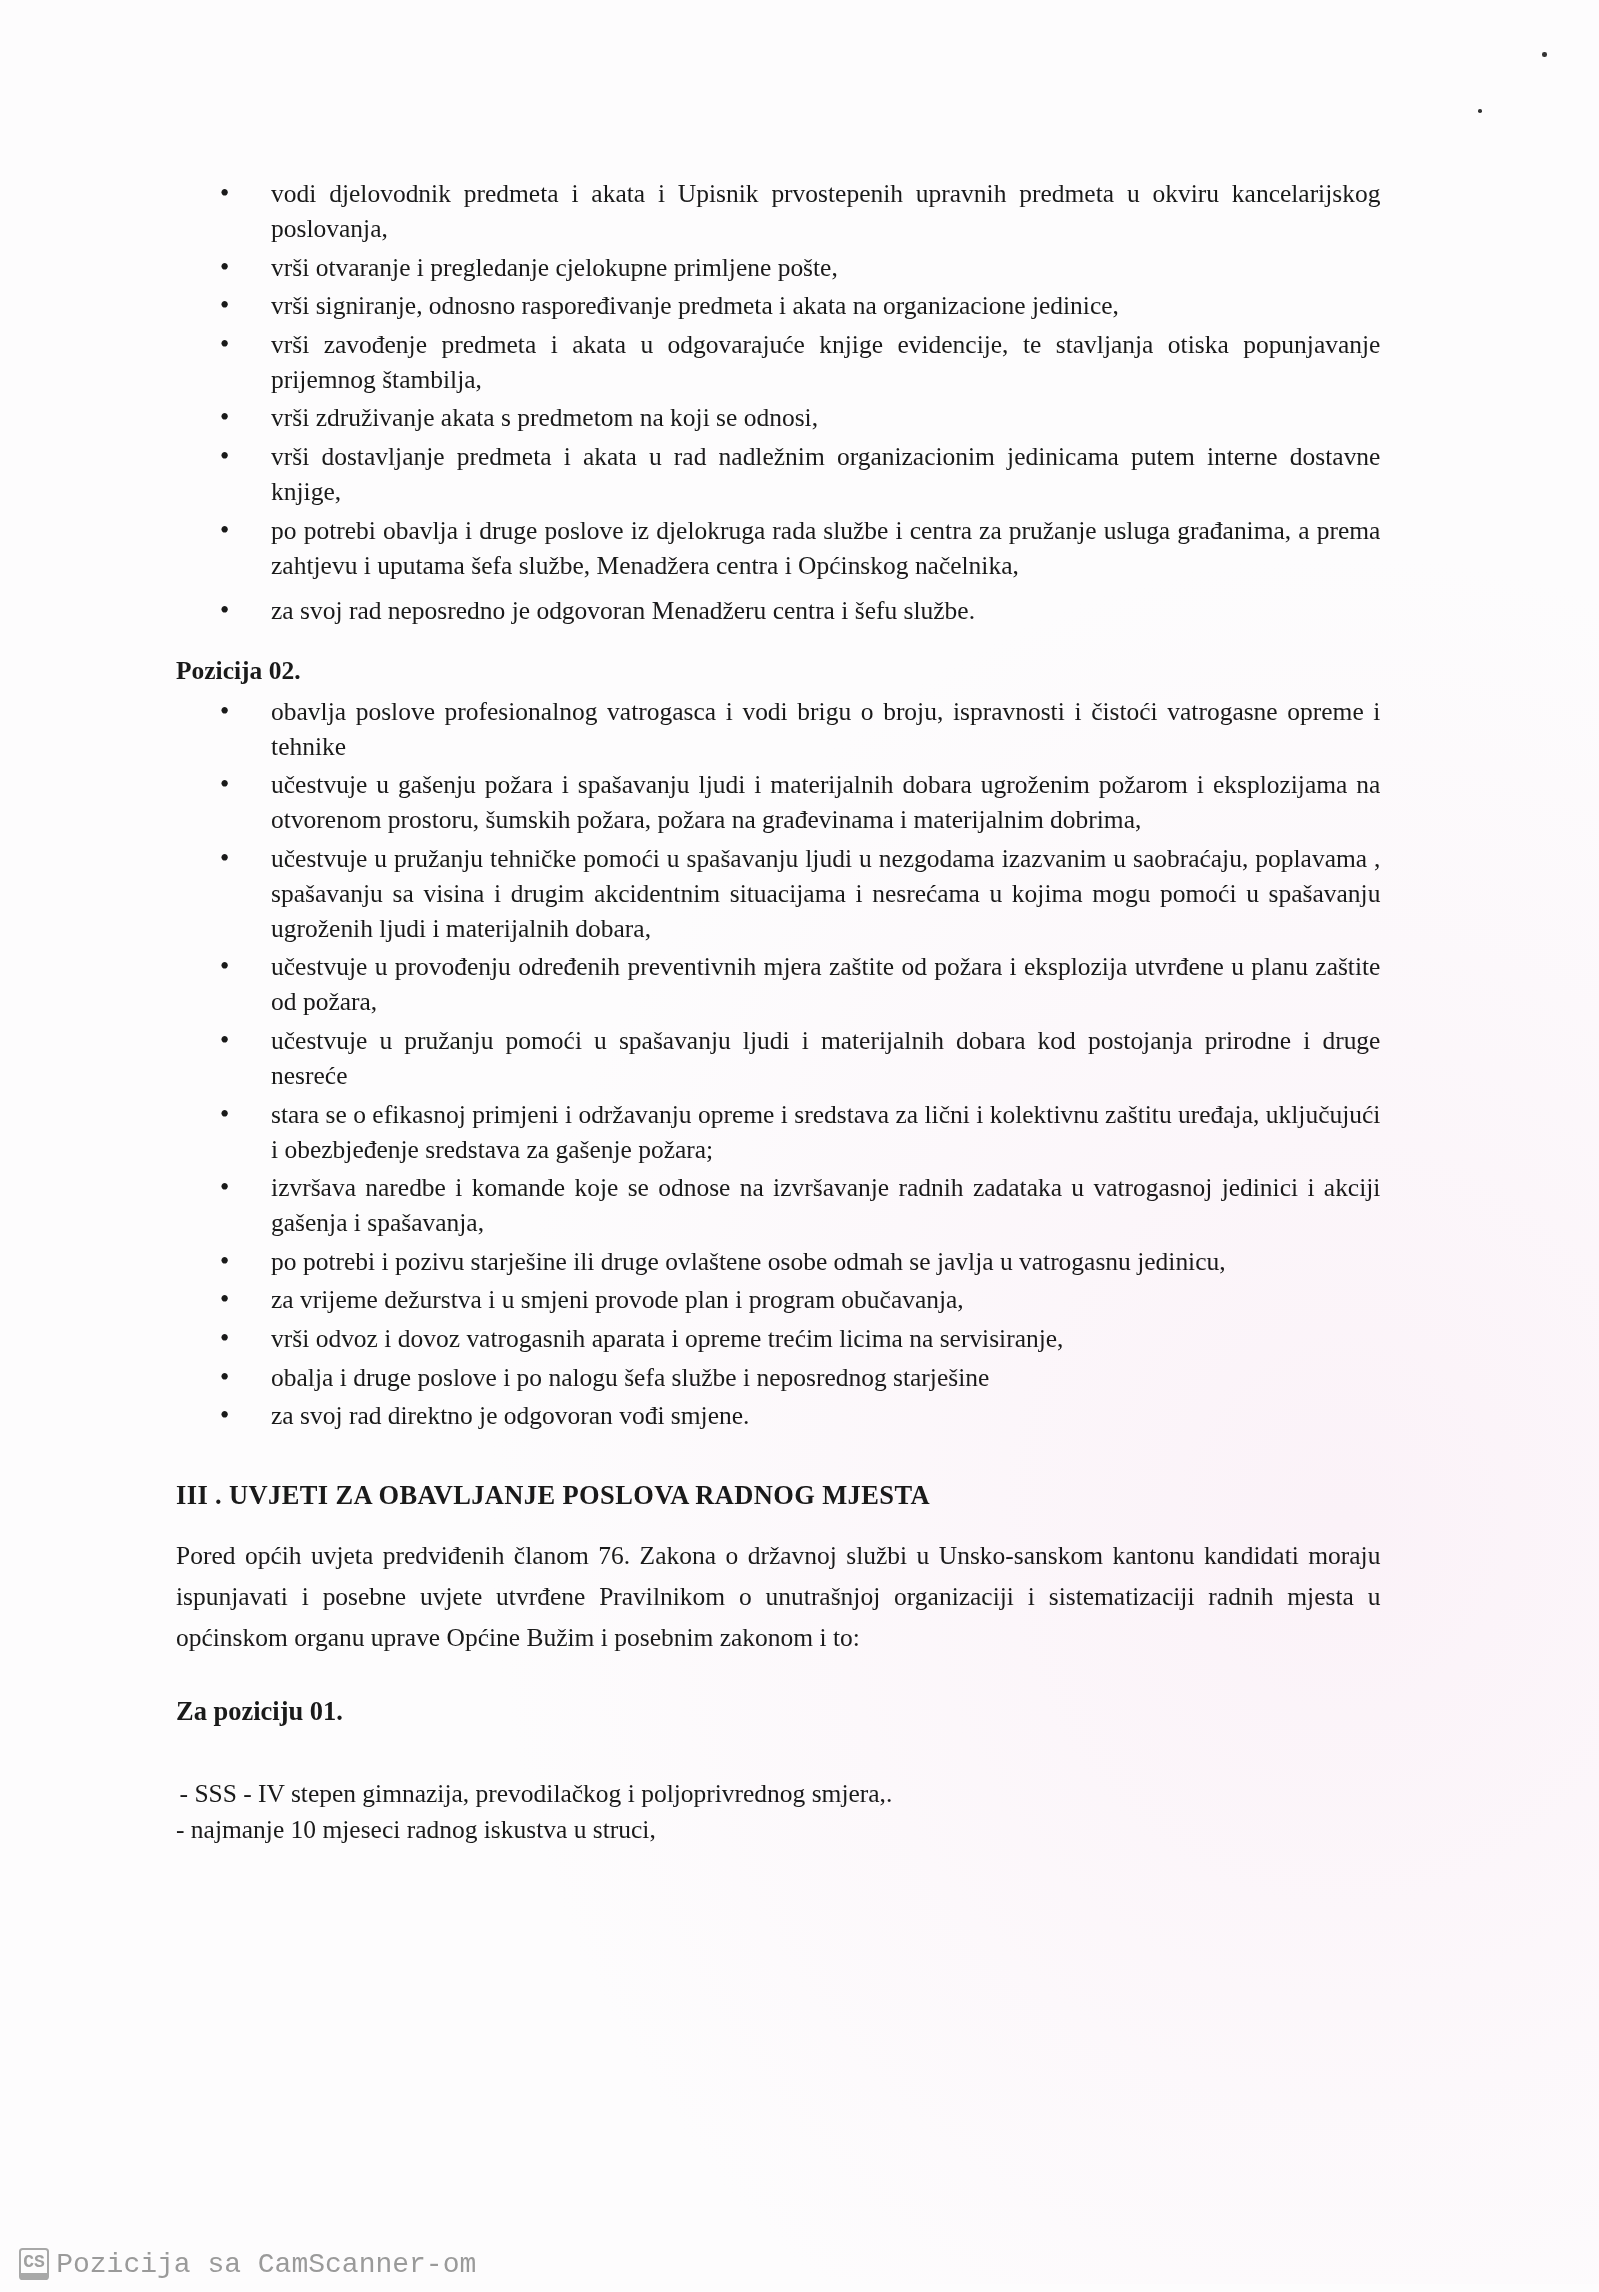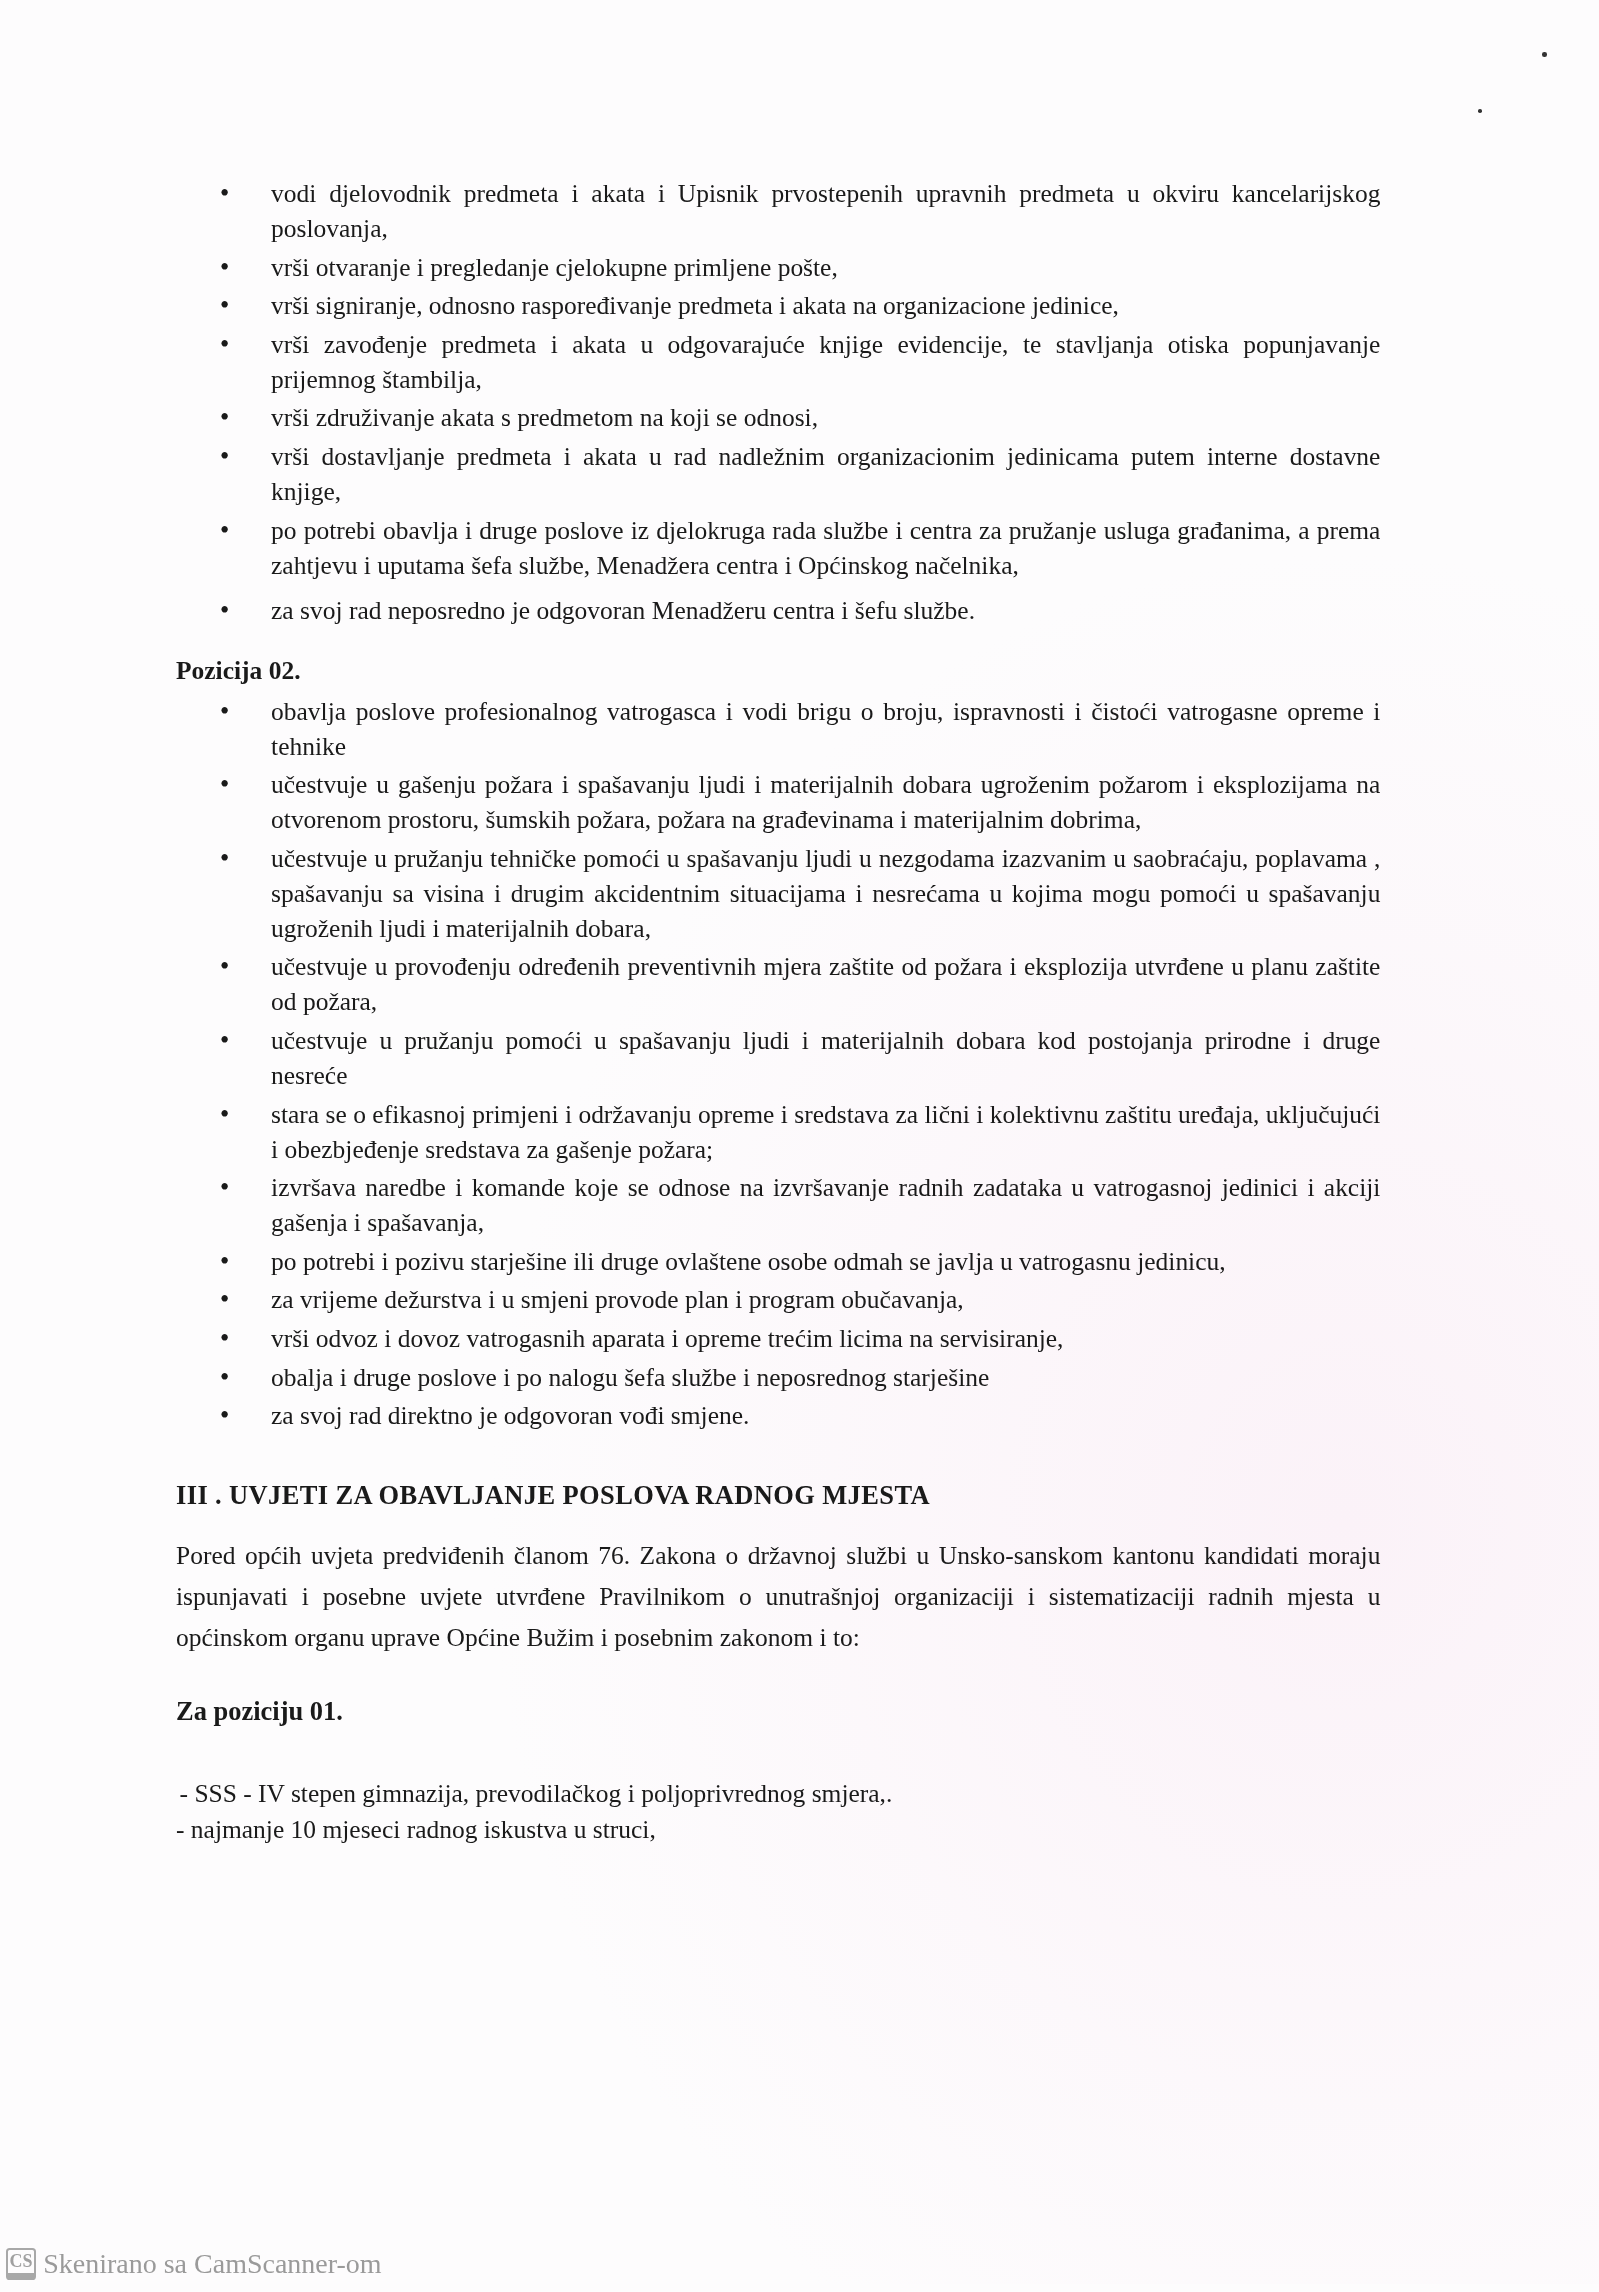--- a/index.html
+++ b/index.html
@@ -30,23 +30,23 @@
     font-size: 27px;
   }
   .heading { font-weight: bold; font-size: 26px; margin: 25px 0 5.4px 0; }
   .section-heading { font-weight: bold; font-size: 27px; margin: 45px 0 21.5px 0; letter-spacing: 0.4px; }
   .para { text-align: justify; margin: 0 0 5.4px 0; line-height: 41px; }
   .para-last { margin-bottom: 36px; }
   .sub-heading { font-weight: bold; font-size: 27px; margin: 18px 0 47px 0; }
   .req { margin: 0; line-height: 36px; }
   .req.first { padding-left: 3.6px; }
   .footer {
-    position: absolute; left: 6px; top: 2246px; height: 36px;
+    position: absolute; left: 19px; top: 2246px; height: 36px;
     display: flex; align-items: center; gap: 7.2px;
-    font-family: Liberation Serif, serif;
+    font-family: Liberation Mono, monospace;
     color: #9a9a9a; font-size: 28px;
   }
   .cs-logo {
     width: 30px; height: 32px; border: 2.7px solid #a8a8a8; border-radius: 3.6px;
     border-bottom-width: 7.2px;
     display: flex; align-items: center; justify-content: center;
     font-size: 18px; font-weight: bold; color: #a0a0a0; box-sizing: border-box;
   }
 </style>
 </head>
@@ -87,16 +87,16 @@
     <div class="section-heading">III . UVJETI ZA OBAVLJANJE POSLOVA RADNOG MJESTA</div>
     <p class="para para-last">Pored općih uvjeta predviđenih članom 76. Zakona o državnoj službi u Unsko-sanskom kantonu kandidati moraju ispunjavati i posebne uvjete utvrđene Pravilnikom o unutrašnjoj organizaciji i sistematizaciji radnih mjesta u općinskom organu uprave Općine Bužim i posebnim zakonom i to:</p>
 
     <div class="sub-heading">Za poziciju 01.</div>
     <p class="req first">- SSS - IV stepen gimnazija, prevodilačkog i poljoprivrednog smjera,.</p>
     <p class="req">- najmanje 10 mjeseci radnog iskustva u struci,</p>
   </div>
 
   <div class="footer">
     <span class="cs-logo">CS</span>
-    <span>Skenirano sa CamScanner-om</span>
+    <span>Pozicija sa CamScanner-om</span>
   </div>
 </div>
 
 
 </body></html>

